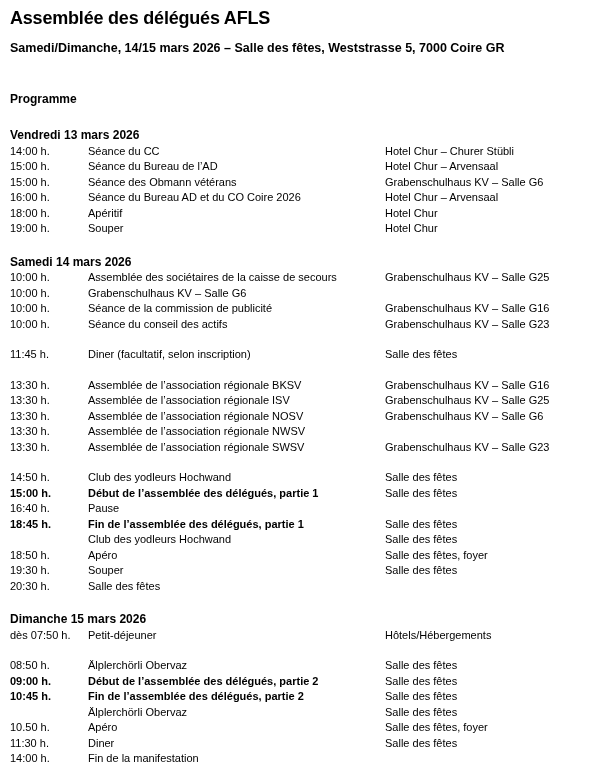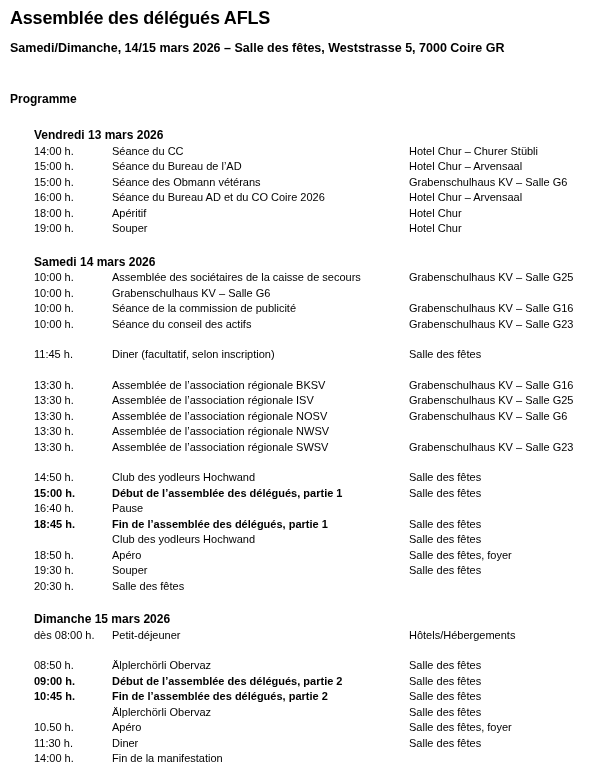--- a/index.html
+++ b/index.html
@@ -34,21 +34,20 @@
     line-height: 16px;
   }
   .programme-heading {
     margin: 35px 0 0 0;
     font-size: 12px;
     font-weight: 700;
     line-height: 16px;
   }
   .day {
     margin-top: 18px;
-    margin-left: 24px;
   }
   .day:first-child {
     margin-top: 21px;
   }
   .day-header {
     font-size: 12px;
     font-weight: 700;
     line-height: 15.5px;
     height: 15.5px;
   }
@@ -224,21 +223,21 @@
   </div>
           </div>
         </div>
   </section>
 
   <section class="day">
     <div class="day-header">Dimanche 15 mars 2026</div>
     <div class="groups">
           <div class="group">
             <div class="row">
-    <span class="col-time">dès 08:00 h.</span>
+    <span class="col-time">dès 07:50 h.</span>
     <span class="col-event">Petit-déjeuner</span>
     <span class="col-location">Hôtels/Hébergements</span>
   </div>
           </div>
           <div class="group">
             <div class="row">
     <span class="col-time">08:50 h.</span>
     <span class="col-event">Älplerchörli Obervaz</span>
     <span class="col-location">Salle des fêtes</span>
   </div>

